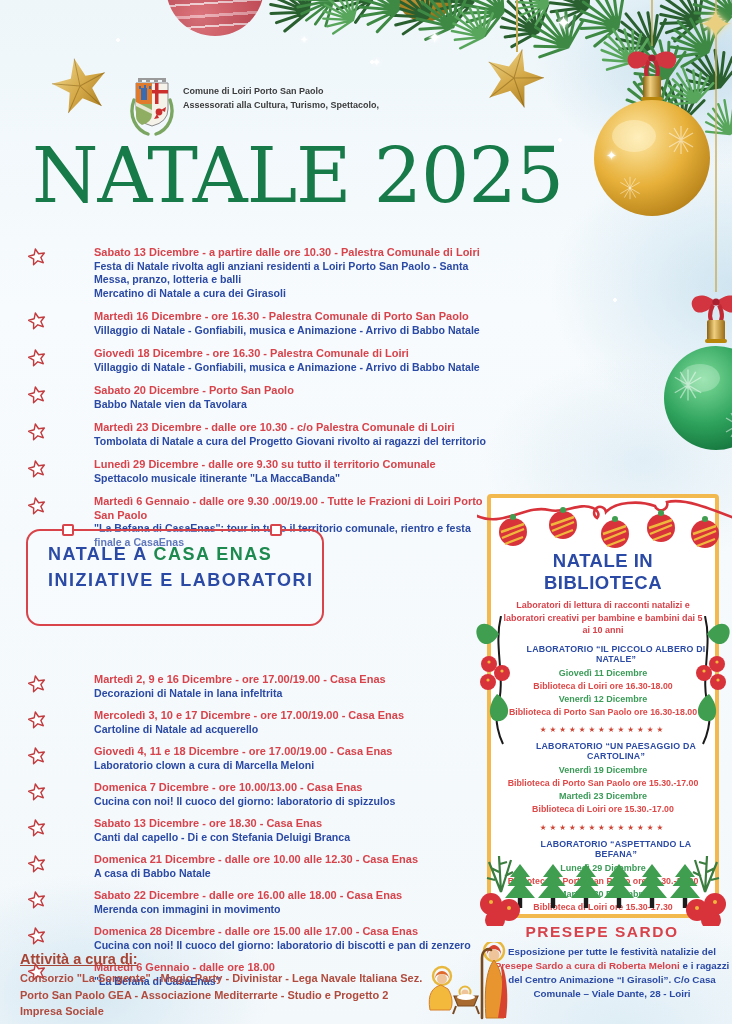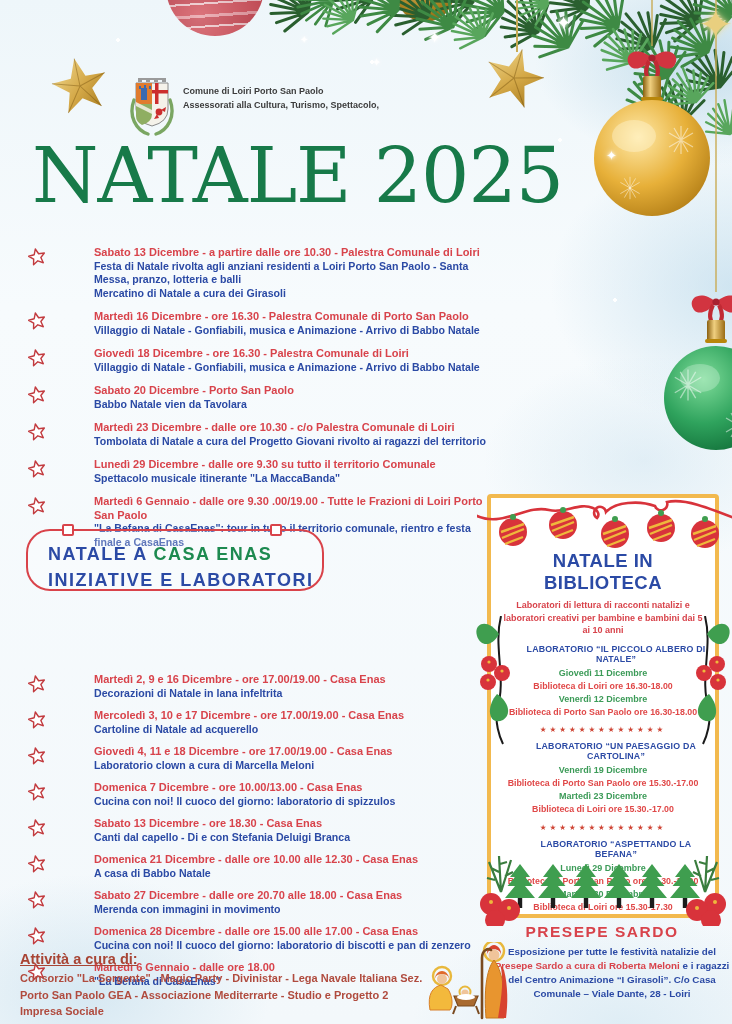--- a/index.html
+++ b/index.html
@@ -29,21 +29,21 @@
   
   .list{display:flex;flex-direction:column;}
   .main-list{left:27px;top:246px;width:466px;}
   .casa-list{left:27px;top:625px;width:455px;margin-top:48px;}
   .event{display:flex;align-items:flex-start;margin-bottom:10px;gap:38px;}
   .casa-list .event{margin-bottom:9px;}
   .star-bullet{flex:0 0 20px;margin:1px 9px 0 0;transform:rotate(-12deg);}
   .ev-title{font-size:11px;font-weight:bold;color:#d8434b;line-height:13.5px;}
   .ev-desc{font-size:10.6px;font-weight:bold;color:#2b4aa5;line-height:13.5px;}
   
-  .casa-box{left:26px;top:529px;width:298px;height:62px;border:2.5px solid #d9434a;border-radius:24px;
+  .casa-box{left:26px;top:529px;width:298px;height:97px;border:2.5px solid #d9434a;border-radius:14px;
             padding:10px 0 0 20px;box-sizing:border-box;background:rgba(255,255,255,.25);}
   .casa-box .l1,.casa-box .l2{font-size:18px;font-weight:bold;letter-spacing:1.5px;line-height:1.45;}
   .casa-blue{color:#2b4aa5;} .casa-green{color:#1d8a50;}
   .box-bead{position:absolute;top:-7px;width:8px;height:8px;border:2.5px solid #d9434a;border-radius:2px;background:#fff;}
   .bead-l{left:34px;} .bead-r{right:40px;}
   
   .credits{left:20px;top:951px;width:406px;}
   .credits-h{font-size:14.5px;font-weight:bold;color:#a84434;text-decoration:underline;margin-bottom:3px;}
   .credits-t{font-size:11px;font-weight:bold;color:#b04b3e;line-height:1.5;}
   
@@ -349,21 +349,21 @@
       <div>
           <div class="ev-title">Domenica 21 Dicembre - dalle ore 10.00 alle 12.30 - Casa Enas</div>
         <div class="ev-desc">A casa di Babbo Natale</div>
         </div>
     </div>
     <div class="event">
       <svg class="star-bullet" width="20" height="20" viewBox="0 0 24 24">
           <use href="#starb"></use>
         </svg>
       <div>
-          <div class="ev-title">Sabato 27 Dicembre - dalle ore 20.70 alle 18.00 - Casa Enas</div>
+          <div class="ev-title">Sabato 22 Dicembre - dalle ore 16.00 alle 18.00 - Casa Enas</div>
         <div class="ev-desc">Merenda con immagini in movimento</div>
         </div>
     </div>
     <div class="event">
       <svg class="star-bullet" width="20" height="20" viewBox="0 0 24 24">
           <use href="#starb"></use>
         </svg>
       <div>
           <div class="ev-title">Domenica 28 Dicembre - dalle ore 15.00 alle 17.00 - Casa Enas</div>
         <div class="ev-desc">Cucina con noi! Il cuoco del giorno: laboratorio di biscotti e pan di zenzero</div>

